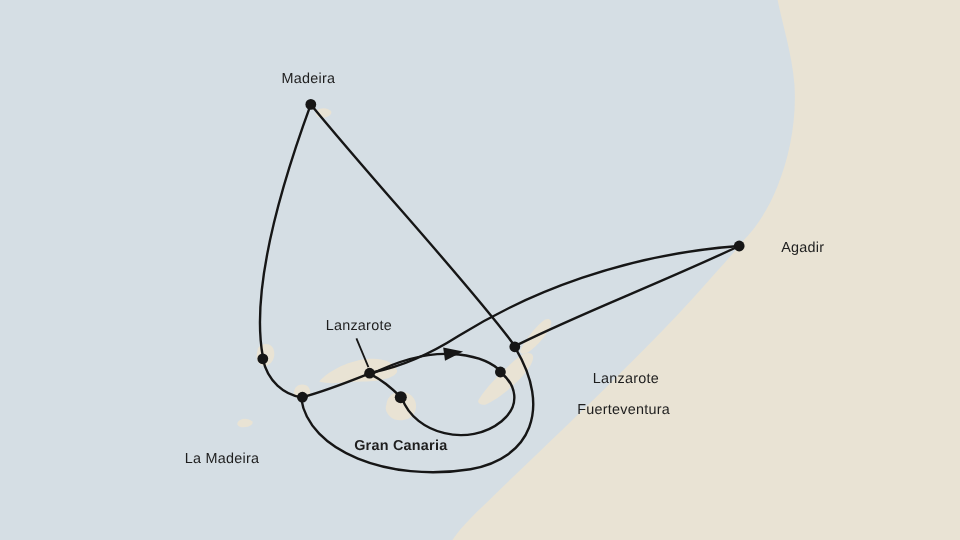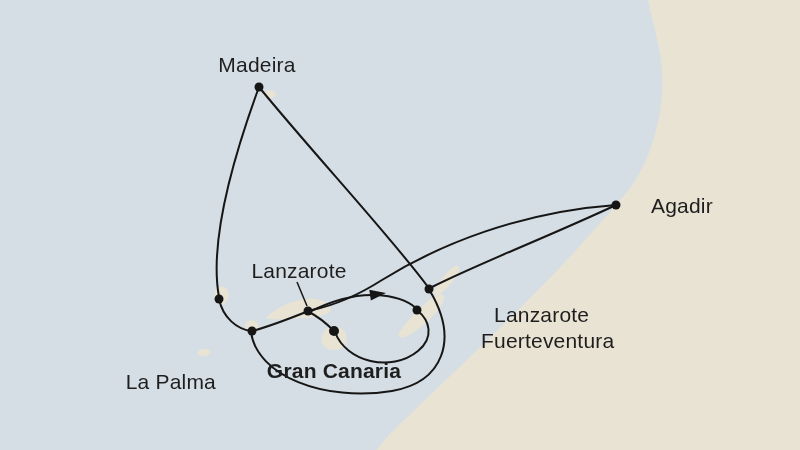--- a/index.html
+++ b/index.html
@@ -7,21 +7,21 @@
     position: relative;
     width: 800px;
     height: 450px;
     background: var(--sea, #d5dee4);
     overflow: hidden;
     font-family: "Liberation Sans", sans-serif;
   }
   .map svg { position: absolute; left: 0; top: 0; }
   .port-label {
     position: absolute;
-    font-size: 21px;
+    font-size: 12px;
     line-height: 20px;
     color: var(--label-text, #1e1e1e);
     white-space: nowrap;
     letter-spacing: 0.2px;
   }
   .port-label.bold { font-weight: bold; }
   .land  { fill: var(--land, #e9e3d4); stroke: none; }
   .route { fill: none; stroke: var(--route, #161616); stroke-width: 2; stroke-linecap: round; }
   .leader{ fill: none; stroke: var(--route, #161616); stroke-width: 1.5; }
   .dot   { fill: var(--route, #161616); }
@@ -77,15 +77,15 @@
     <circle class="dot" cx="334" cy="331" r="5"></circle>
     <circle class="dot" cx="417" cy="310" r="4.5"></circle>
     <circle class="dot" cx="429" cy="289" r="4.5"></circle>
   </svg>
 
   <div class="port-label" style="left:257px; top:55px; transform:translateX(-50%);">Madeira</div>
   <div class="port-label" style="left:604px; top:196px;margin-left:47px;">Agadir</div>
   <div class="port-label" style="left:299px; top:261px; transform:translateX(-50%);">Lanzarote</div>
   <div class="port-label" style="left:455px; top:305px;margin-left:39px;">Lanzarote</div>
   <div class="port-label" style="left:442px; top:331px;margin-left:39px;">Fuerteventura</div>
-  <div class="port-label" style="left:216px; top:372px; transform:translateX(-100%);">La Palma</div>
+  <div class="port-label" style="left:216px; top:372px; transform:translateX(-100%);">La Madeira</div>
   <div class="port-label bold" style="left:334px; top:361px; transform:translateX(-50%);">Gran Canaria</div>
 </div>
 
 </body></html>

